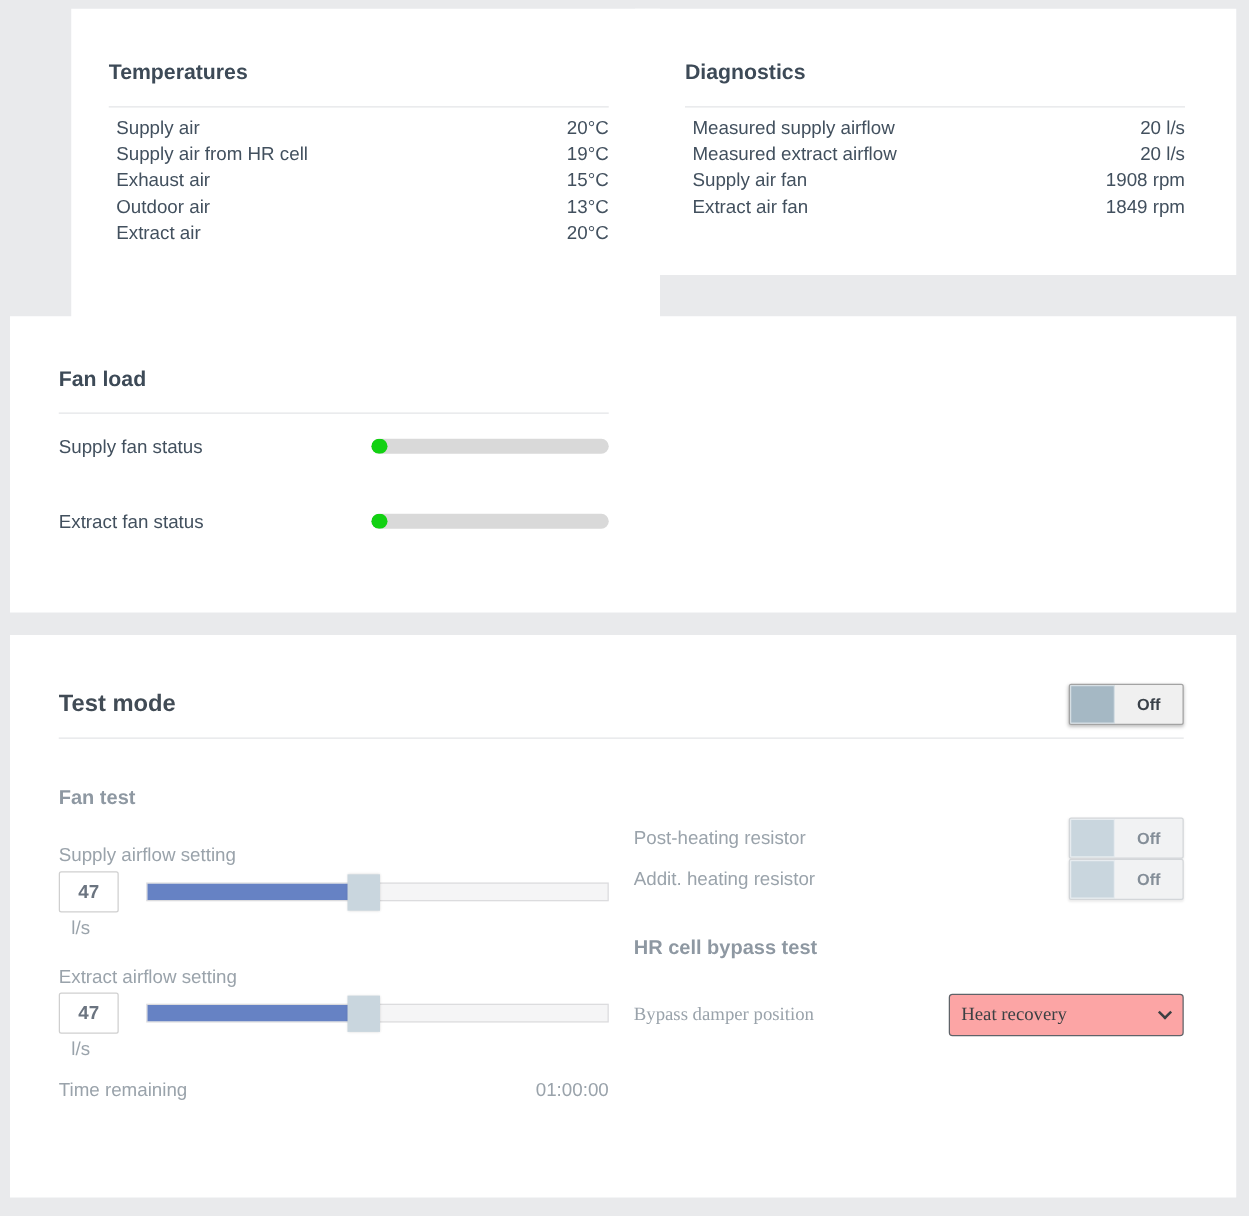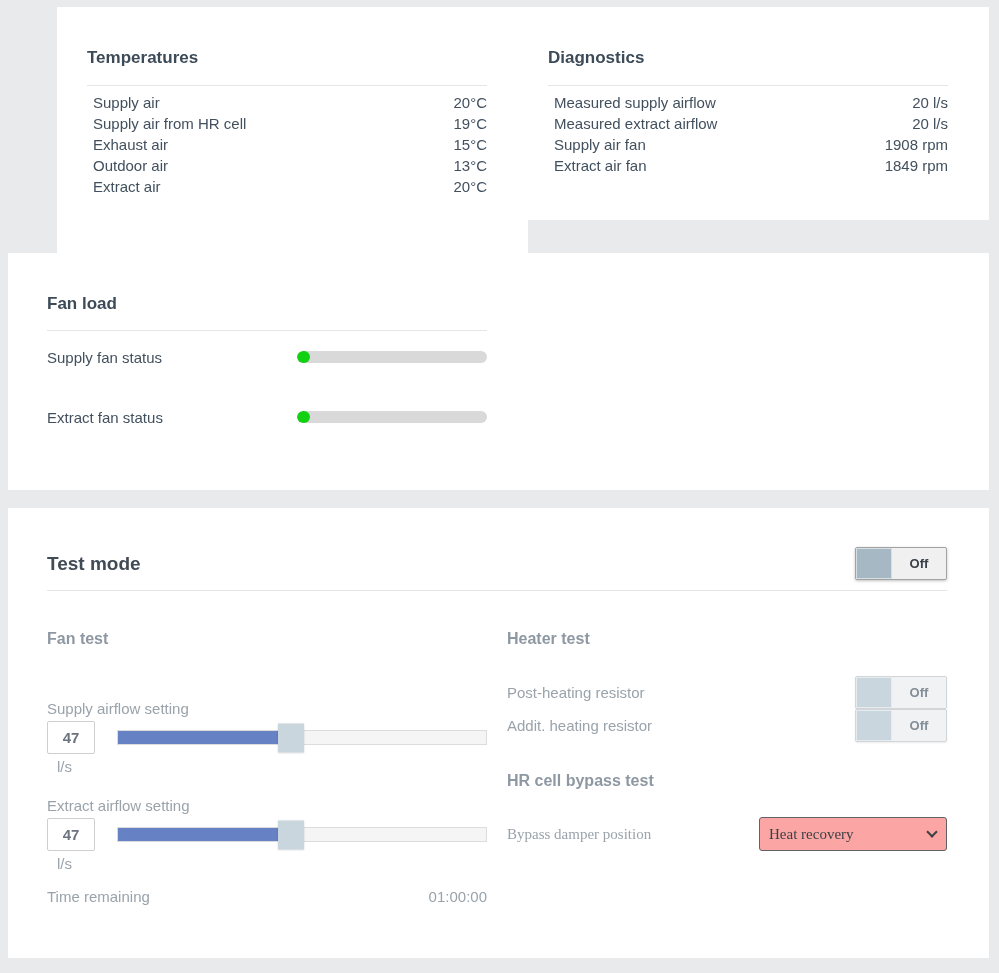--- a/index.html
+++ b/index.html
@@ -37,21 +37,21 @@
 
   
   .test-header { position: absolute; left: 39px; top: 39px; width: 900px; display: flex; justify-content: space-between; align-items: center; }
   .test-title { font-size: 19px; font-weight: bold; color: #414b55; margin: 0; }
   .test-divider { position: absolute; left: 39px; top: 82px; width: 900px; height: 1px; background: #e4e5e7; }
   .col-left  { position: absolute; left: 39px;  top: 120px; width: 440px; }
   .col-right { position: absolute; left: 499px; top: 120px; width: 440px; }
 
   .section-title { font-size: 16px; font-weight: bold; color: #8e98a2; margin: 0; line-height: 22px; }
 
-  .slider-label { margin-top: 48px; font-size: 15px; color: #9aa3ab; line-height: 21px; }
+  .slider-label { margin-top: 24px; font-size: 15px; color: #9aa3ab; line-height: 21px; }
   .slider-label.second { margin-top: 18px; }
   .slider-row { margin-top: 2px; display: flex; align-items: center; height: 33px; }
   .value-input {
     width: 48px; height: 33px; border: 1px solid #cfcfcf; background: #fff;
     text-align: center; font-weight: bold; font-size: 15px; color: #6b7480;
     font-family: inherit; padding: 0; border-radius: 2px;
   }
   .slider-track { margin-left: 22px; flex: 1; height: 15px; border: 1px solid #dcdcde; background: #f5f5f6; position: relative; }
   .slider-fill { height: 100%; background: #6682c4; position: relative; }
   .slider-handle {
@@ -196,21 +196,20 @@
     </div>
     <div class="unit-label">l/s</div>
 
     <div class="time-row">
       <span>Time remaining</span>
       <span>01:00:00</span>
     </div>
   </div>
 
   <div class="col-right">
-    <h3 class="section-title">Heater test</h3>
 
     <div class="toggle-row first">
       <span class="toggle-row-label">Post-heating resistor</span>
       <div class="toggle disabled">
         <div class="toggle-knob"></div>
         <span class="toggle-text">Off</span>
       </div>
     </div>
 
     <div class="toggle-row second">

